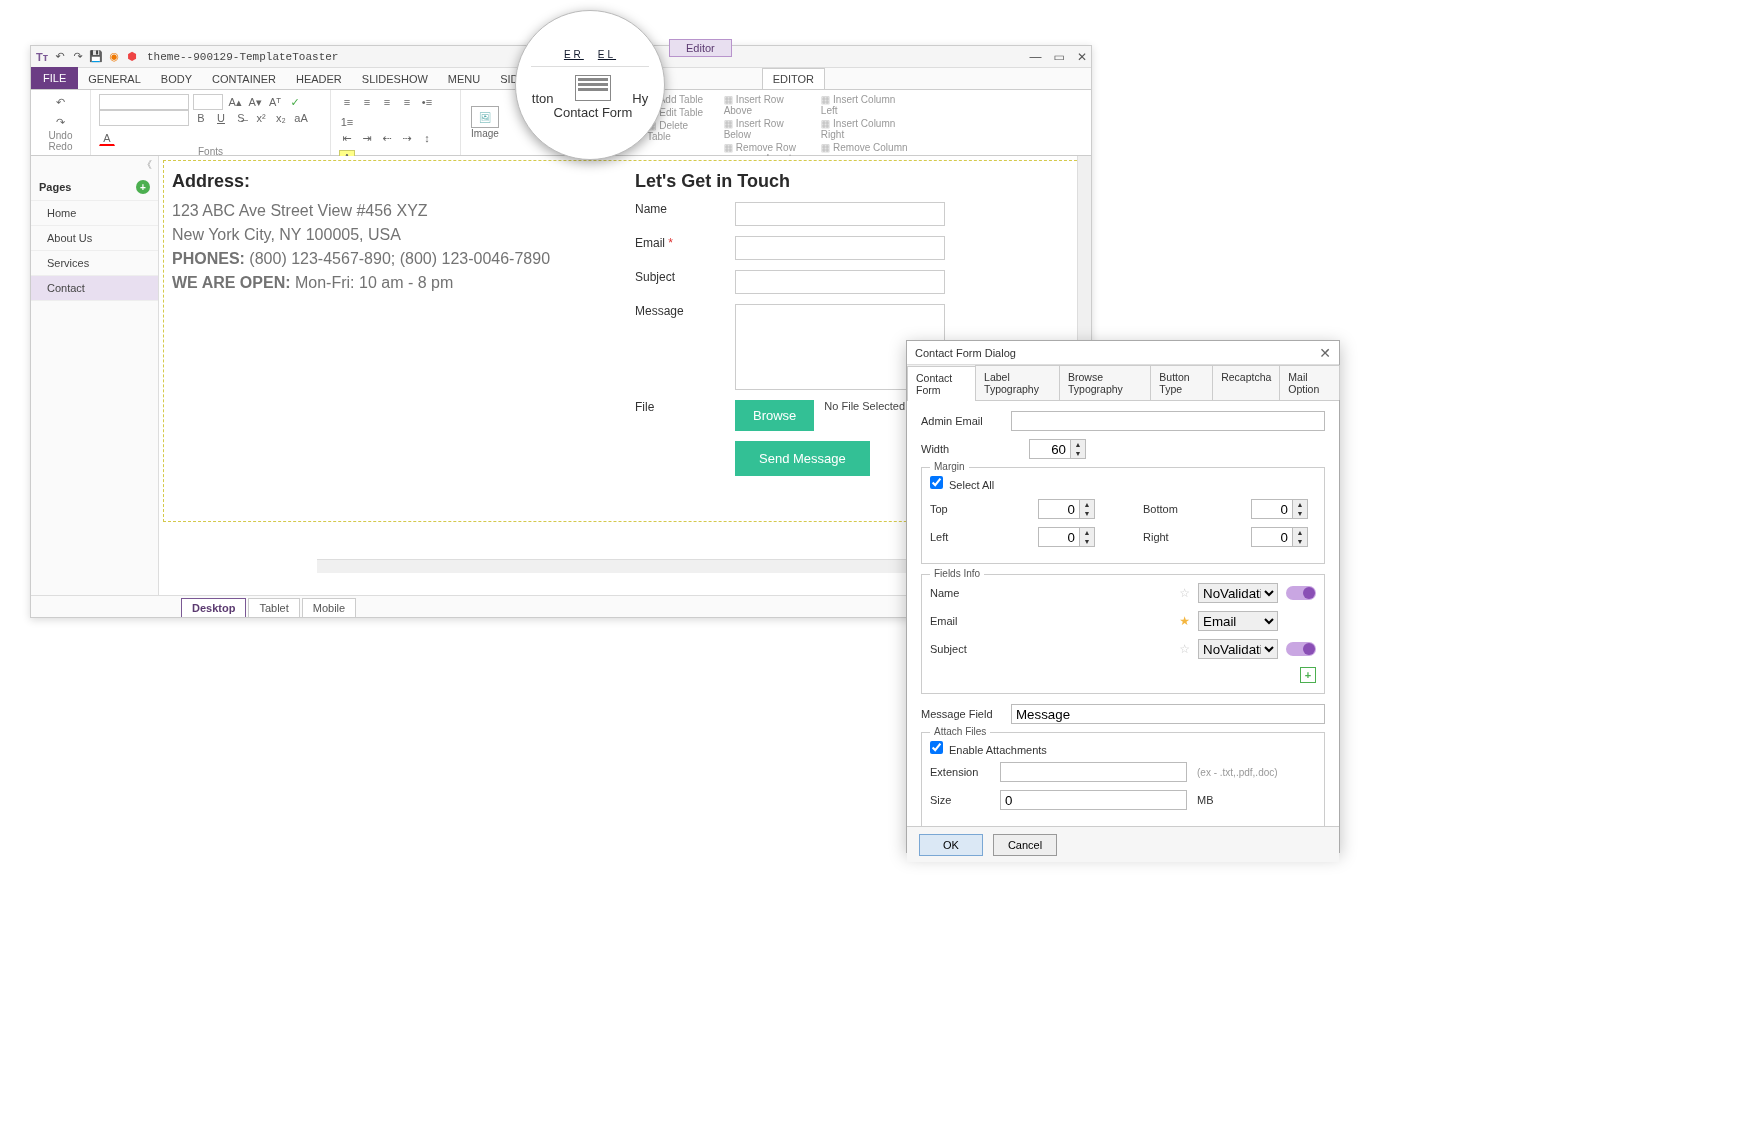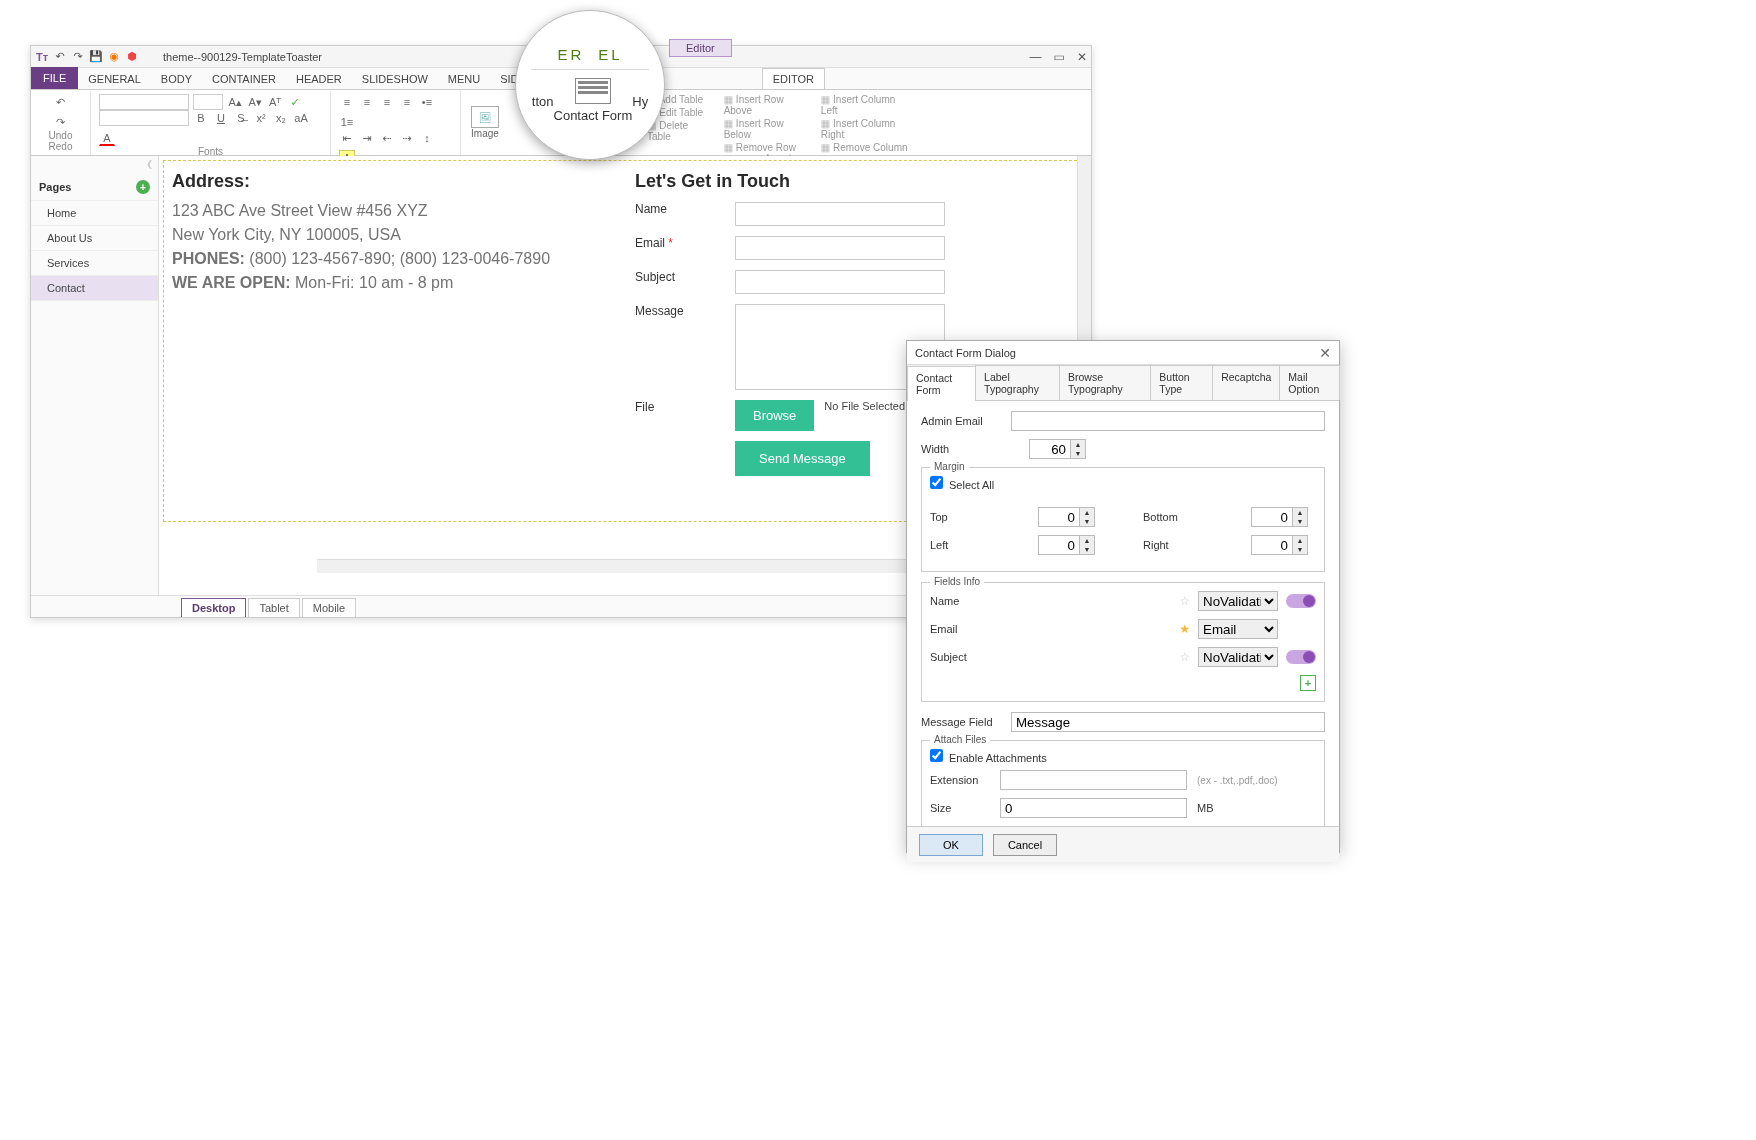--- a/index.html
+++ b/index.html
@@ -3,21 +3,21 @@
 <meta charset="utf-8">
 <style>
 * { box-sizing: border-box; margin: 0; padding: 0; font-family: "Segoe UI", Tahoma, sans-serif; }
 body { background: #fff; position: relative; width: 1756px; height: 1140px; }
 
 .app-window { position: absolute; left: 30px; top: 45px; width: 1062px; height: 573px; background: #fff; border: 1px solid #ccc; box-shadow: 0 2px 8px rgba(0,0,0,0.15); }
 
 .titlebar { height: 22px; background: #f5f5f5; display: flex; align-items: center; padding: 0 4px; font-size: 11px; border-bottom: 1px solid #ddd; }
 .titlebar .qicons { display: flex; gap: 4px; }
 .titlebar .qicons span { width: 14px; height: 14px; display: inline-flex; align-items: center; justify-content: center; font-size: 11px; color: #555; }
-.titlebar .title { margin-left: 24px; color: #444; }
+.titlebar .title { margin-left: 8px; color: #444; font-family: Liberation Mono, monospace; }
 .titlebar .winctrls { margin-left: auto; display: flex; gap: 12px; font-size: 12px; color: #555; }
 .titlebar .winctrls span { cursor: pointer; }
 
 .tabstrip { height: 22px; background: #fafafa; display: flex; align-items: flex-end; font-size: 11px; border-bottom: 1px solid #ccc; }
 .tab-file { background: #6b3d84; color: #fff; padding: 4px 12px; height: 22px; display: flex; align-items: center; }
 .tab-item { padding: 4px 10px; color: #444; cursor: pointer; }
 
 .ribbon { height: 66px; background: #fff; border-bottom: 1px solid #ccc; display: flex; font-size: 10px; color: #666; }
 .ribbon-group { border-right: 1px solid #e5e5e5; padding: 4px 8px; display: flex; flex-direction: column; justify-content: space-between; }
 .ribbon-group .glabel { text-align: center; font-size: 10px; color: #888; }
@@ -56,21 +56,21 @@
 
 .canvas-scroll { position: absolute; right: 0; top: 0; width: 14px; height: 100%; background: #f0f0f0; border-left: 1px solid #ddd; }
 .canvas-scroll::before { content: ""; position: absolute; top: 4px; left: 3px; width: 8px; height: 8px; }
 .viewtabs { height: 22px; border-top: 1px solid #ddd; display: flex; align-items: flex-end; padding-left: 150px; font-size: 11px; background: #fafafa; }
 .viewtab { padding: 3px 10px; border: 1px solid #ccc; border-bottom: none; margin-right: 2px; background: #fff; color: #555; cursor: pointer; }
 .viewtab.active { border-color: #7a5894; color: #5b3a70; font-weight: 600; }
 .hscroll { position: absolute; left: 158px; bottom: 22px; right: 14px; height: 14px; background: #f0f0f0; border-top: 1px solid #ddd; }
 
 
 .magnifier { position: absolute; left: 515px; top: 10px; width: 150px; height: 150px; border-radius: 50%; background: #fff; box-shadow: 0 3px 12px rgba(0,0,0,0.35); display: flex; flex-direction: column; align-items: center; justify-content: center; z-index: 50; border: 1px solid #bbb; }
-.mag-top { font-size: 15px; color: #4d7c0f; letter-spacing: 3px; display: flex; gap: 14px; padding-bottom: 6px; border-bottom: 1px solid #ddd; width: 80%; justify-content: center; }
+.mag-top { font-size: 10px; color: #0f172a; letter-spacing: 3px; display: flex; gap: 14px; padding-bottom: 6px; border-bottom: 1px solid #ddd; width: 80%; justify-content: center; text-decoration: underline; }
 .mag-mid { display: flex; align-items: center; padding-top: 8px; }
 .mag-mid .part { display: flex; flex-direction: column; align-items: center; font-size: 13px; color: #333; }
 .mag-mid .part .icn { width: 36px; height: 26px; border: 1px solid #888; margin-bottom: 4px; display: flex; flex-direction: column; padding: 2px; gap: 2px; }
 .mag-mid .part .icn div { height: 3px; background: #888; }
 
 
 .dialog { position: absolute; left: 906px; top: 340px; width: 434px; height: 513px; background: #f6f6f6; border: 1px solid #aaa; box-shadow: 0 4px 16px rgba(0,0,0,0.25); font-size: 11px; color: #333; z-index: 100; }
 .dialog-title { height: 24px; display: flex; align-items: center; padding: 0 8px; background: #fff; border-bottom: 1px solid #ddd; }
 .dialog-title .dclose { margin-left: auto; font-size: 14px; color: #666; cursor: pointer; }
 .dialog-tabs { display: flex; border-bottom: 1px solid #ccc; background: #f0f0f0; }
@@ -325,21 +325,21 @@
         <input value="60" style="">
         <div class="spbtns">
             <span>▲</span>
             <span>▼</span>
           </div>
       </div>
     </div>
 
     <div class="fieldset">
       <div class="legend">Margin</div>
-      <div style="margin-bottom:16px"><input type="checkbox" checked="" style=""><span>Select All</span></div>
+      <div style="margin-bottom:8px"><input type="checkbox" checked="" style=""><span>Select All</span></div>
       <div class="grid2">
         <div class="col">
           <div class="drow">
               <label>Top</label>
               <div class="spin">
                 <input value="0" style="">
                 <div class="spbtns">
                   <span>▲</span>
                   <span>▼</span>
                 </div>

